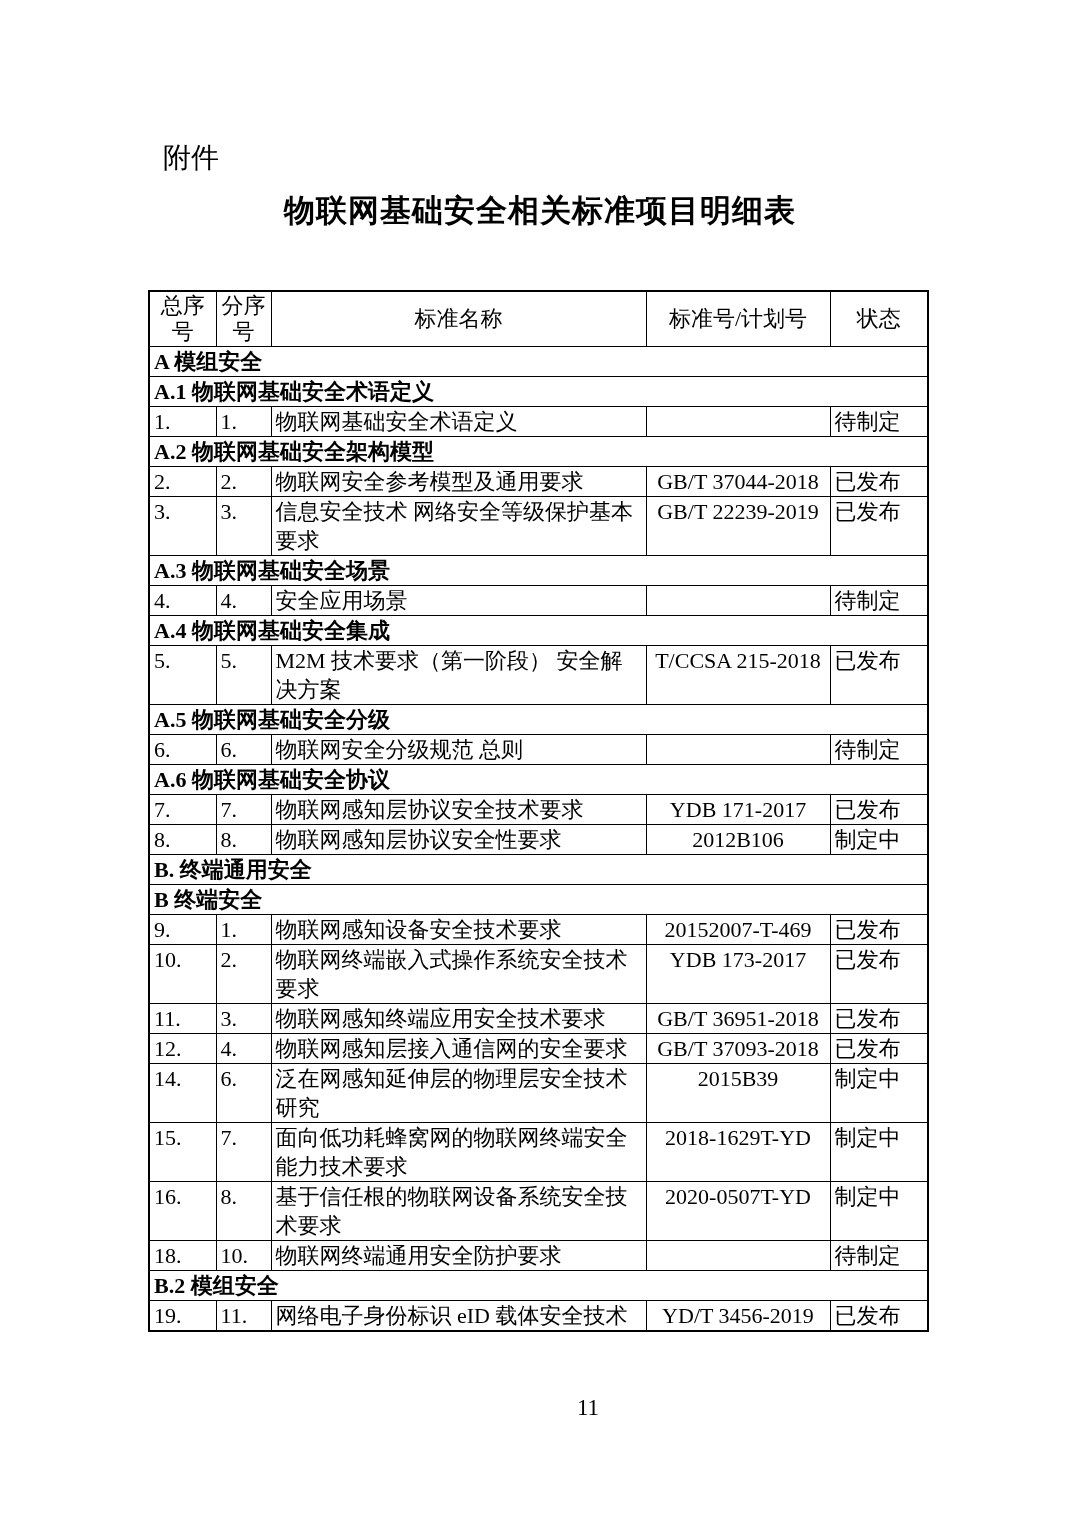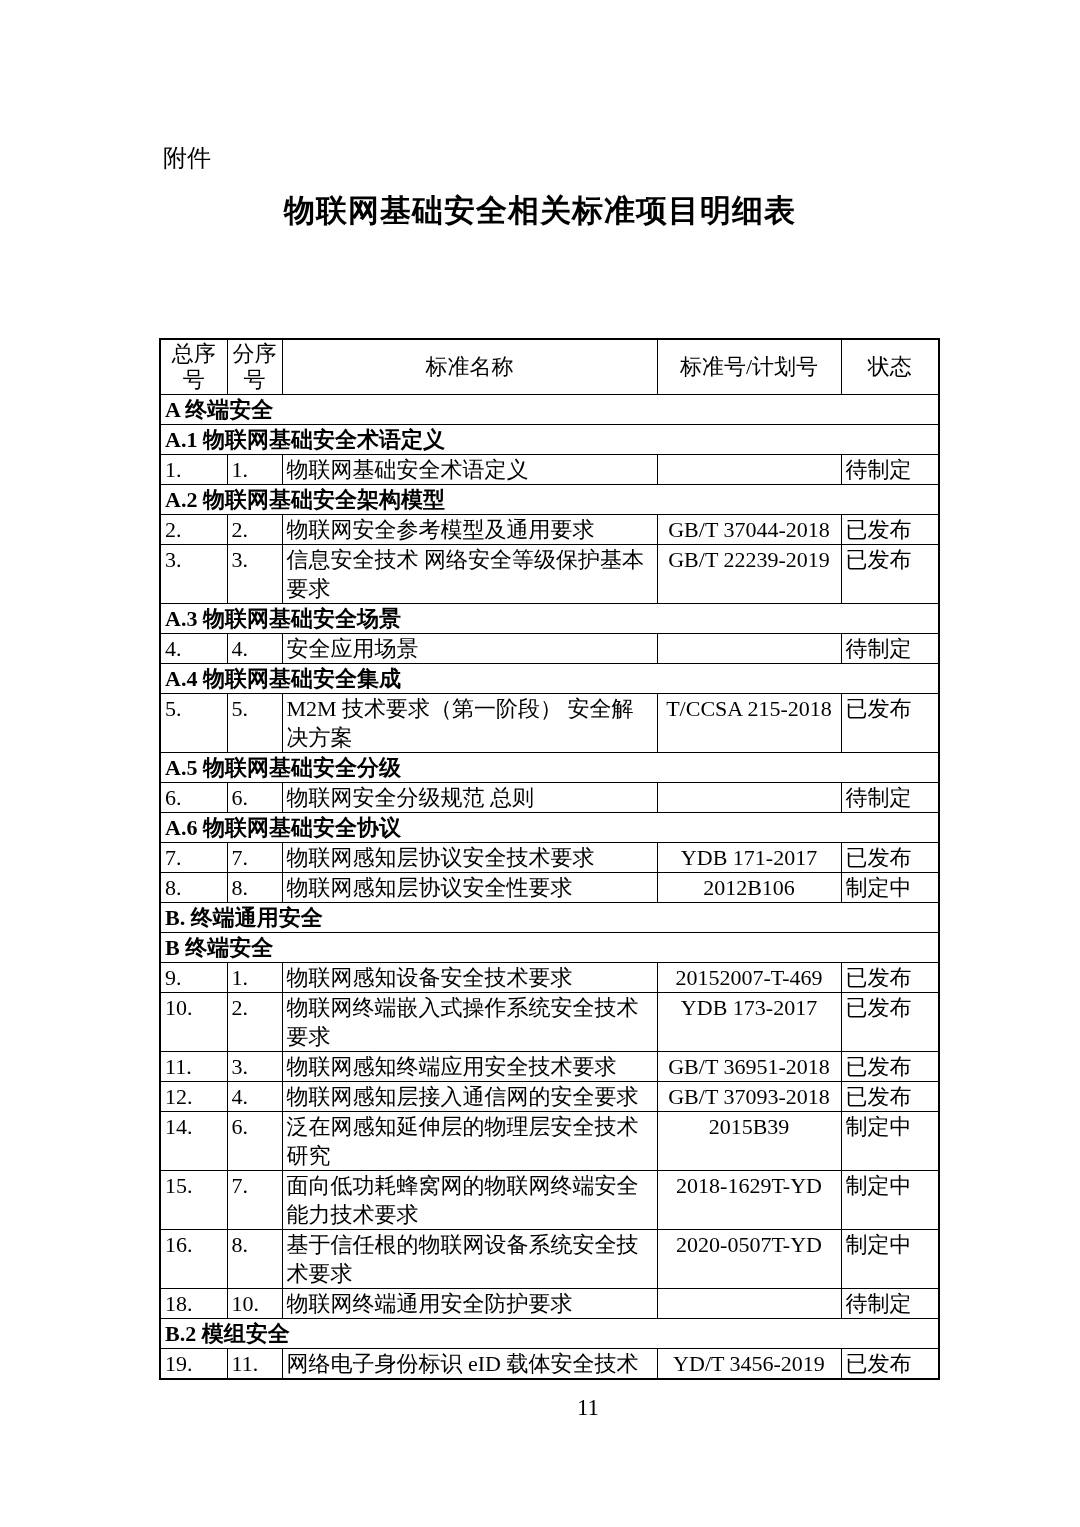--- a/index.html
+++ b/index.html
@@ -13,42 +13,41 @@
     height: 1527px;
     background: #ffffff;
     color: #000000;
     font-family: "Liberation Serif", "DejaVu Serif", serif;
     overflow: hidden;
   }
   .attachment-label {
     position: absolute;
     left: 163px;
     top: 138px;
-    font-size: 24px;
+    font-size: 28px;
     line-height: 40px;
   }
   .doc-title {
     position: absolute;
     left: 0;
     top: 190px;
     width: 100%;
     text-align: center;
     font-size: 31px;
     font-weight: bold;
     letter-spacing: 1px;
   }
   table.standards {
     position: absolute;
-    left: 159px;
+    left: 148px;
     top: 290px;
     width: 779px;
     border-collapse: collapse;
     table-layout: fixed;
     border: 2px solid #000;
-    margin-top: 48px;
   }
   table.standards th,
   table.standards td {
     border: 1px solid #000;
     font-size: 22px;
     line-height: 29px;
     padding: 0 4px;
     overflow: hidden;
   }
   table.standards th {
@@ -110,21 +109,21 @@
       <tr>
         <th>总序号</th>
         <th>分序号</th>
         <th>标准名称</th>
         <th>标准号/计划号</th>
         <th>状态</th>
       </tr>
     </thead>
     <tbody>
         <tr>
-          <td colspan="5" class="section-cell">A 终端安全</td>
+          <td colspan="5" class="section-cell">A 模组安全</td>
         </tr>
         <tr>
           <td colspan="5" class="section-cell">A.1 物联网基础安全术语定义</td>
         </tr>
         <tr>
           <td class="cell-total-no">1.</td>
           <td class="cell-sub-no">1.</td>
           <td class="cell-standard-name">物联网基础安全术语定义</td>
           <td class="cell-standard-code"></td>
           <td class="cell-status">待制定</td>

